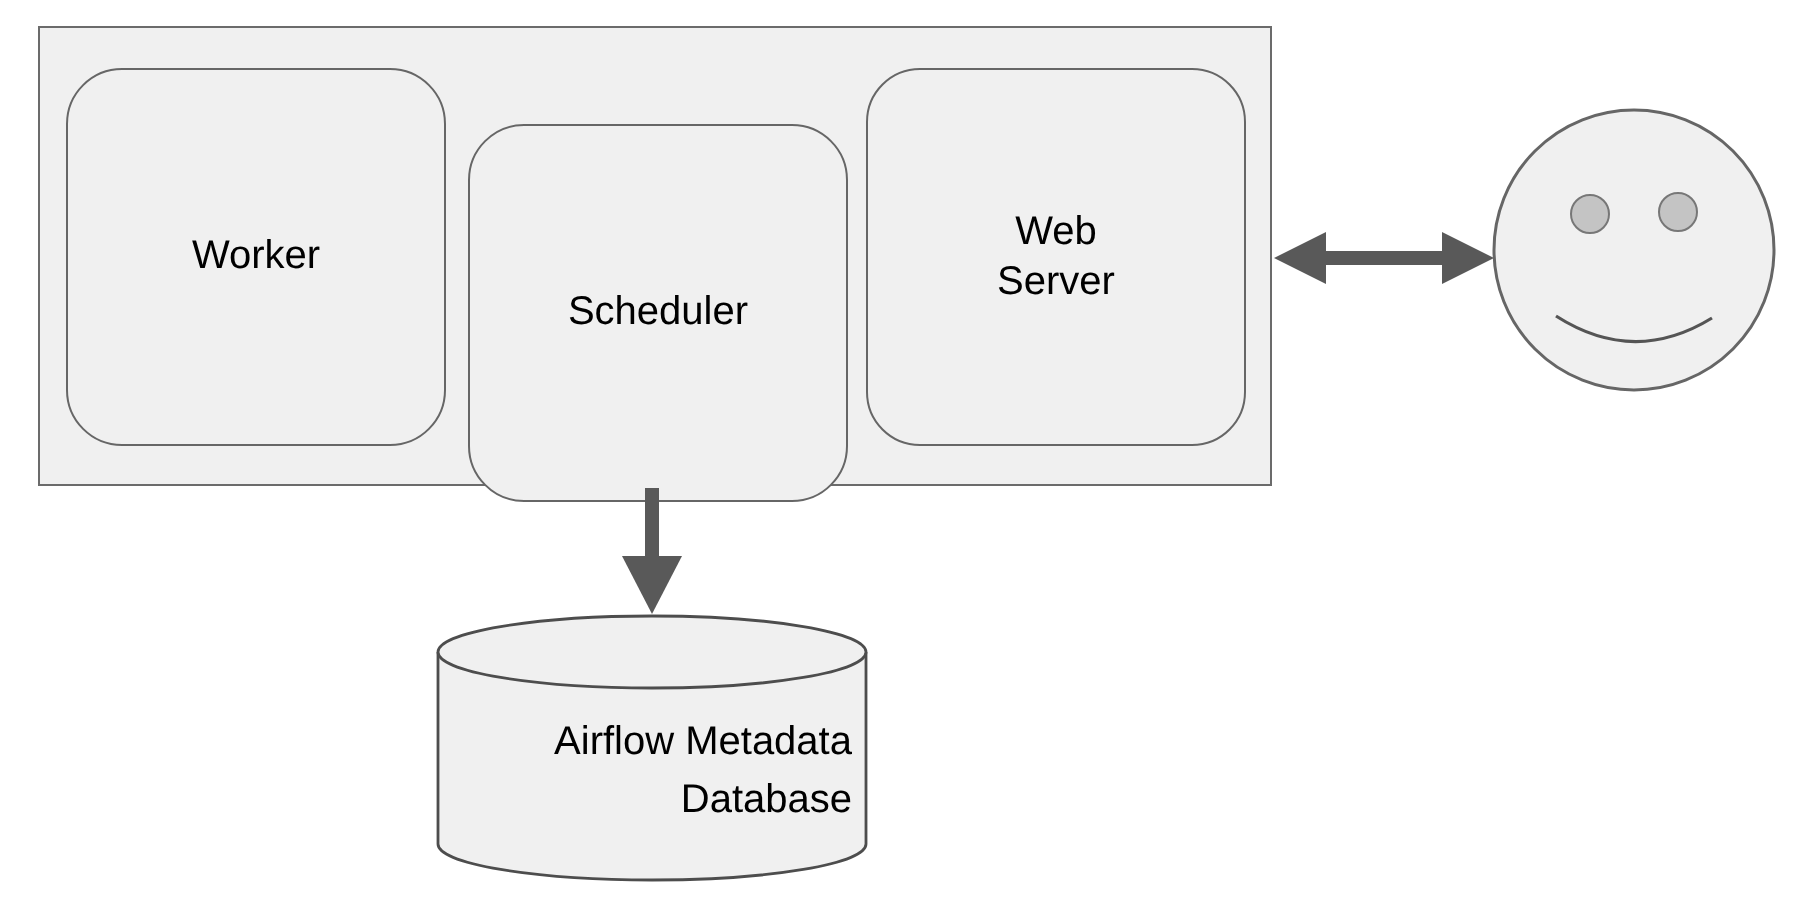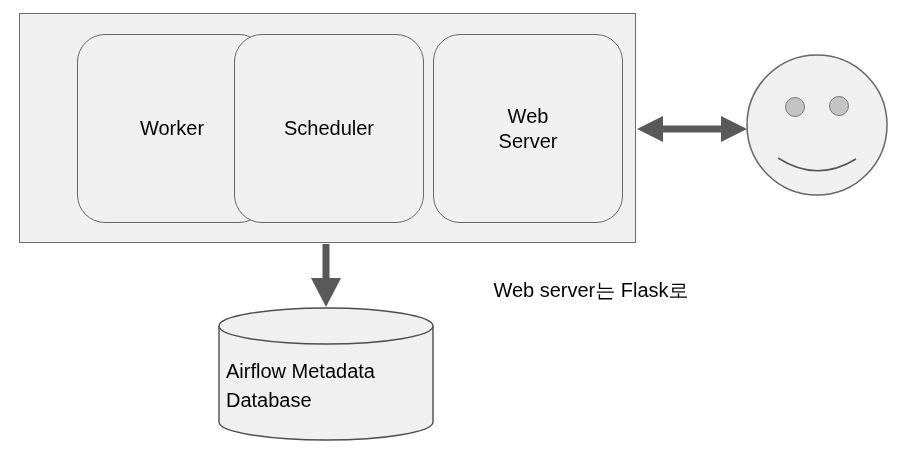--- a/index.html
+++ b/index.html
@@ -30,34 +30,34 @@
     display: flex;
     align-items: center;
     justify-content: center;
     text-align: center;
   }
   .component-box .label {
     font-size: 20px;
     line-height: 25px;
     color: #000000;
   }
-  #box-worker    { left: 13px; margin-left: 44px;  }
-  #box-scheduler { left: 214px; }
+  #box-worker    { left: 13px;  }
+  #box-scheduler { left: 214px; margin-top: 28px; }
   #box-webserver { left: 413px; border-radius: 27px; }
   #box-webserver .label { width: 80px; } 
   .svg-abs { position: absolute; display: block; }
   #arrow-horizontal { left: 636px; top: 112px; }
   #arrow-down       { left: 308px; top: 244px; }
   #smiley           { left: 745px; top: 52px;  }
   #cylinder         { left: 216px; top: 306px; }
   .db-label {
     position: absolute;
     left: 226px; top: 357px;
     width: 200px;
-    text-align: left;
+    text-align: right;
     font-size: 20px;
     line-height: 29px;
     color: #000000;
   }
   .note {
     position: absolute;
     left: 451px; top: 277px;
     width: 280px;
     text-align: center;
     font-size: 20px;
@@ -101,16 +101,15 @@
   </svg>
 
   <svg class="svg-abs" id="cylinder" width="220" height="136" viewBox="0 0 220 136">
     <path d="M3,20 L3,116 A107,18 0 0 0 217,116 L217,20" fill="#f0f0f0" stroke="#4d4d4d" stroke-width="1.4"></path>
     <ellipse cx="110" cy="20" rx="107" ry="18" fill="#f0f0f0" stroke="#4d4d4d" stroke-width="1.4"></ellipse>
   </svg>
 
   <div class="db-label">Airflow Metadata Database</div>
 
   <div class="note">
-    <div>Web server는 Flask로</div>
   </div>
 
 </div>
 
 </body></html>

